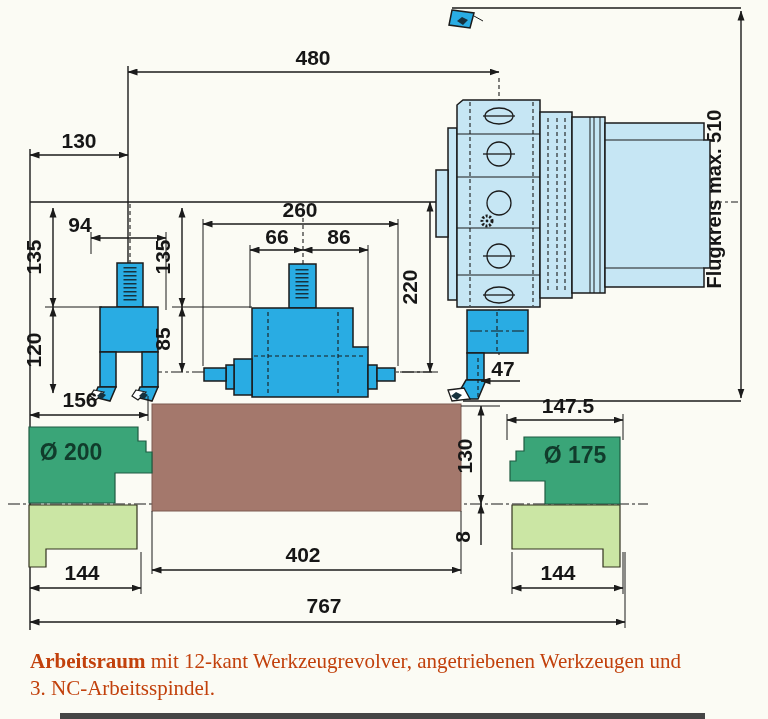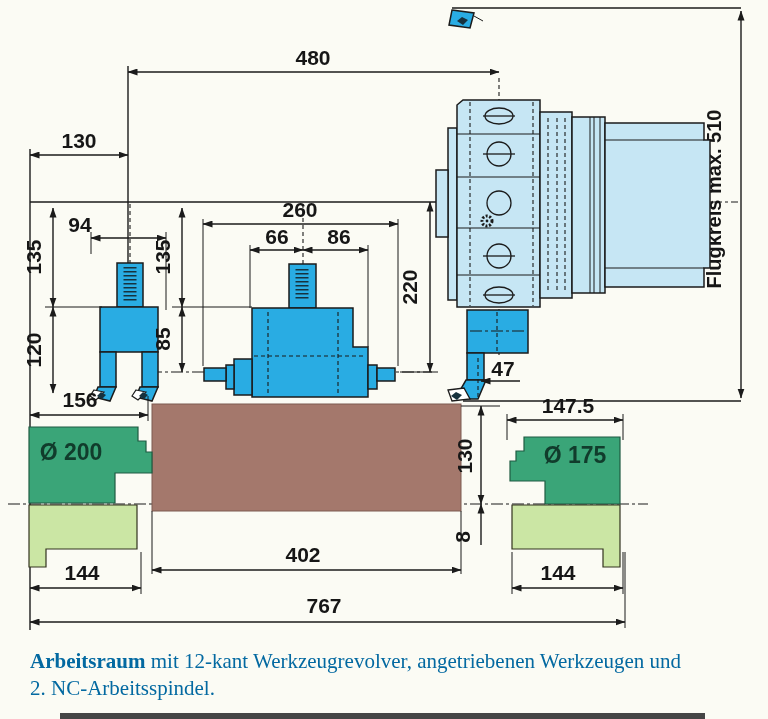--- a/index.html
+++ b/index.html
@@ -13,21 +13,21 @@
   .dd{stroke:#1b1b1b;stroke-width:1.2;fill:none;stroke-dasharray:12 3 3 3;}
   .cyan{fill:#29ace3;}
   .lblue{fill:#c6e6f4;}
   .dgreen{fill:#3aa578;}
   .lgreen{fill:#cbe6a4;}
   .brown{fill:#a4786c;}
   .dim{font:bold 21px "Liberation Sans",sans-serif;fill:#161616;text-anchor:middle;}
   .dim-big{font:bold 23px "Liberation Sans",sans-serif;fill:#113c2c;text-anchor:middle;}
   .flug{font:bold 20px "Liberation Sans",sans-serif;fill:#161616;text-anchor:middle;}
   .caption{position:absolute;left:30px;top:648px;width:724px;
-           font-family:"Liberation Serif",serif;font-size:21px;color:#0369a1;line-height:1.3;}
+           font-family:"Liberation Serif",serif;font-size:21px;color:#c2410c;line-height:1.3;}
   .caption b{font-weight:bold;}
   .edge-strip{position:absolute;left:60px;top:713px;width:645px;height:6px;background:#454545;}
 </style>
 </head>
 <body>
 
 <div id="stage">
 <svg width="768" height="719" viewBox="0 0 768 719">
   <defs>
     <marker id="aE" markerWidth="11" markerHeight="8" refX="9.5" refY="3.5" orient="auto" markerUnits="userSpaceOnUse">
@@ -222,17 +222,17 @@
     <text class="dim" x="470" y="537" transform="rotate(-90 470 537)">8</text>
     <text class="dim" x="82" y="580">144</text>
     <text class="dim" x="303" y="562">402</text>
     <text class="dim" x="558" y="580">144</text>
     <text class="dim" x="324" y="613">767</text>
   </g>
 </svg>
 
 <div class="caption">
   <span><b>Arbeitsraum</b><span> mit 12-kant Werkzeugrevolver, angetriebenen Werkzeugen und</span></span><br>
-  <span>2. NC-Arbeitsspindel.</span>
+  <span>3. NC-Arbeitsspindel.</span>
 </div>
 
 <div class="edge-strip"></div>
 </div>
 
 </body></html>

